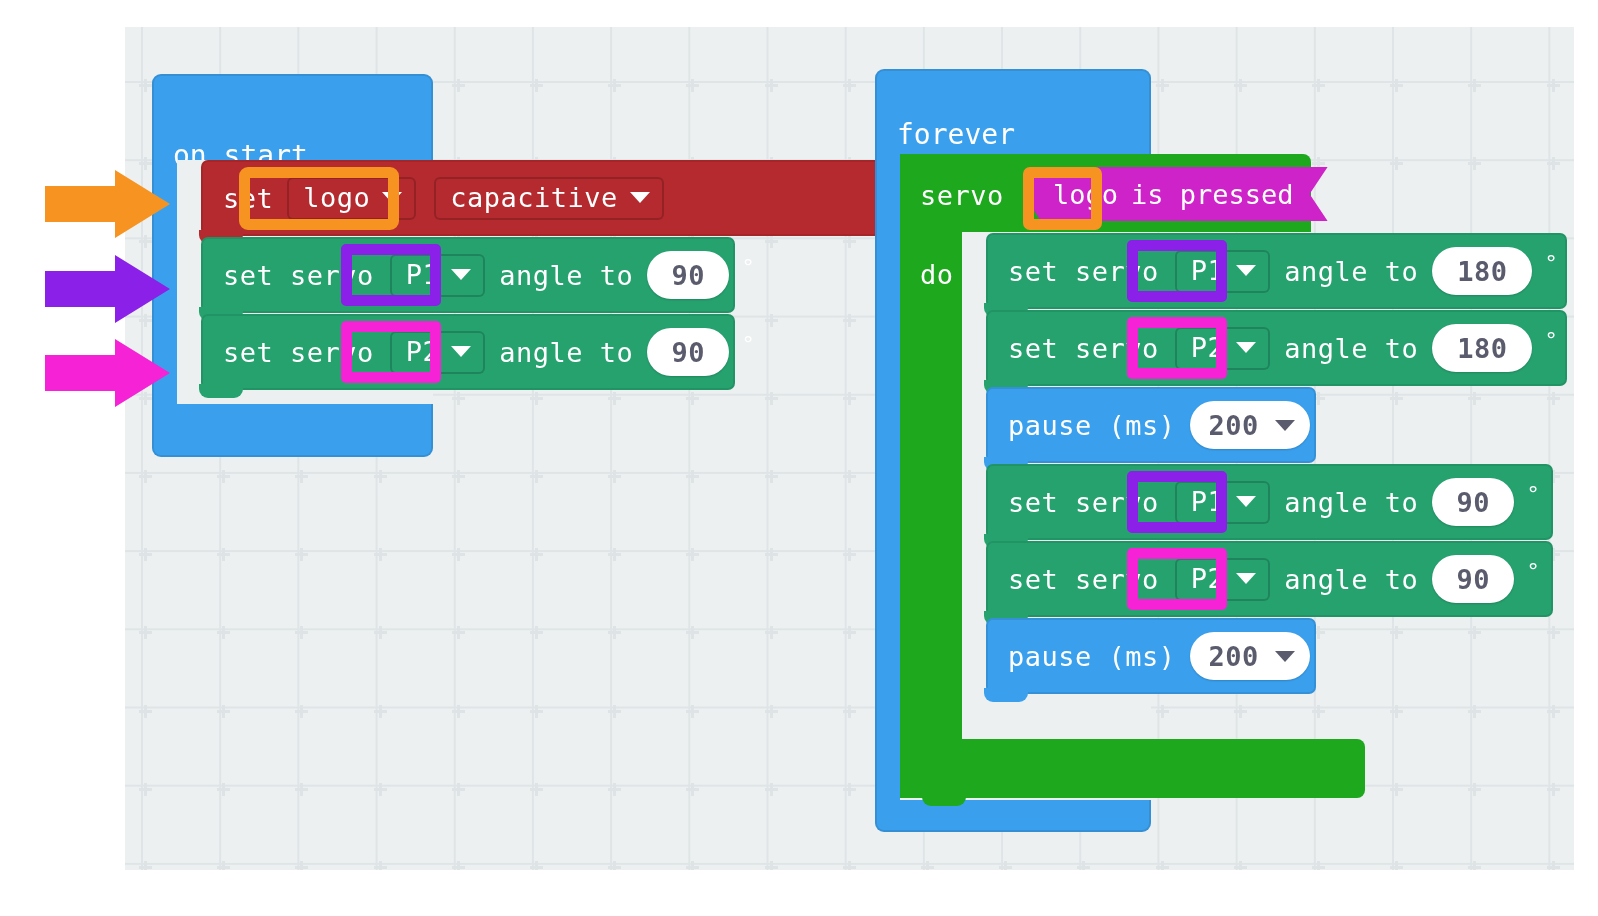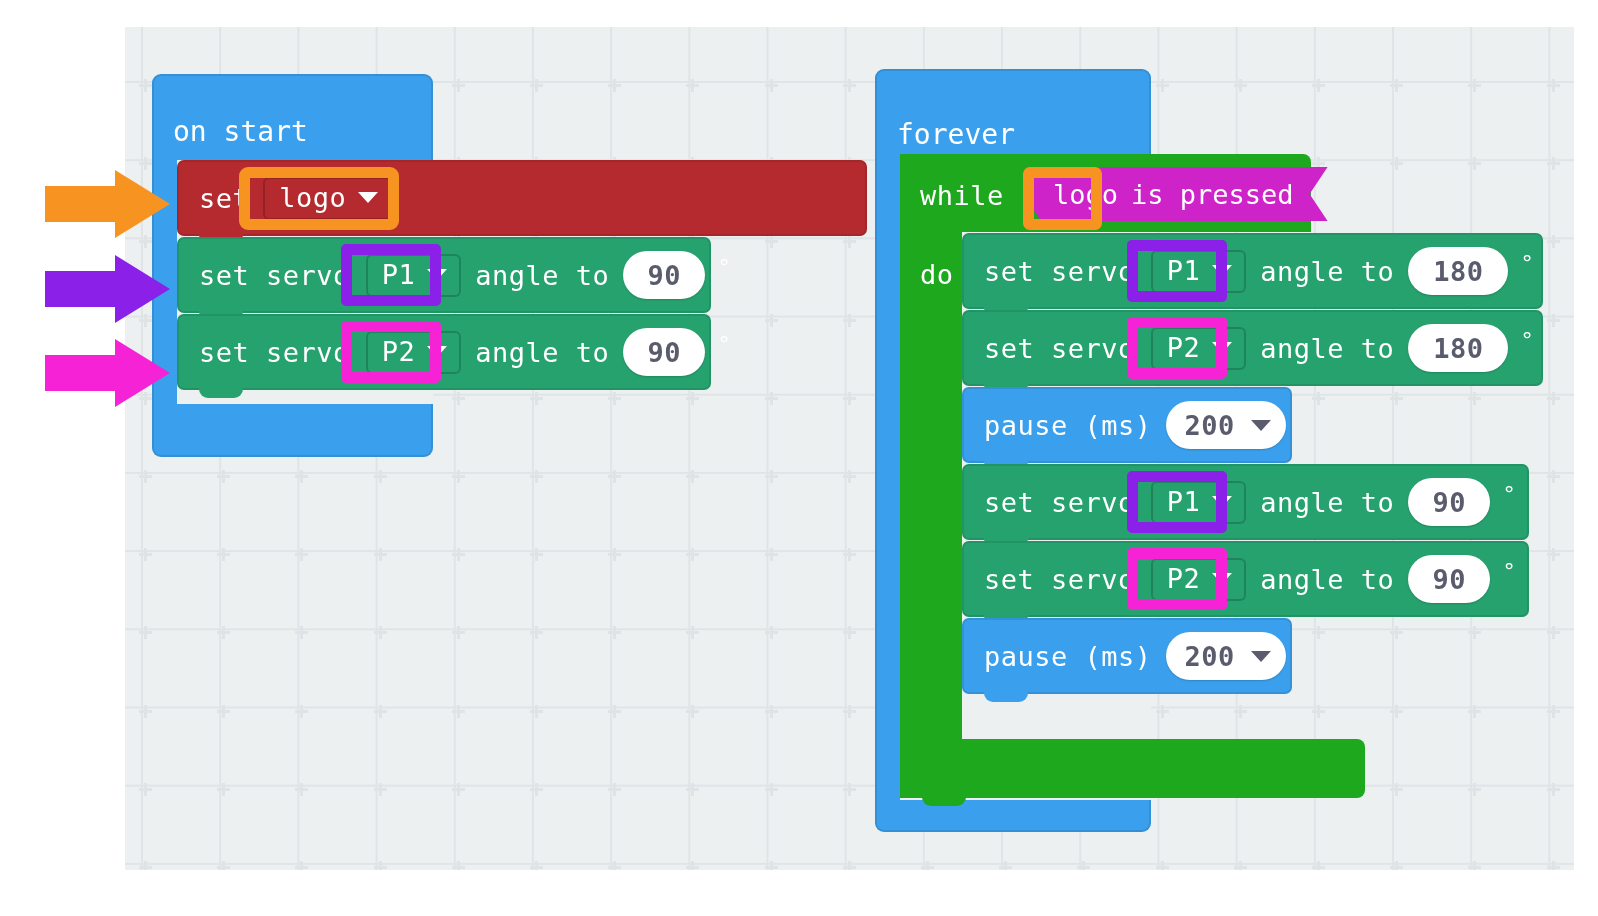--- a/index.html
+++ b/index.html
@@ -84,20 +84,21 @@
     font-size: 28px;
     color: #fff;
   }
 
   
   .row {
     border-radius: 7px;
     padding-left: 22px;
     padding-right: 18px;
     box-shadow: inset 0 0 0 2px rgba(0,0,0,0.09);
+    margin-left: 24px;
   }
   .row .txt { margin-right: 14px; }
   .row .txt:last-child { margin-right: 0; }
 
   
   .field-inline {
     display: inline-flex;
     align-items: center;
     gap: 12px;
     padding: 7px 14px 9px 16px;
@@ -599,30 +600,34 @@
         <div class="gx" style="left: 1265.2px; top: 839px;"></div>
         <div class="gy" style="left: 1270.2px; top: 834px;"></div>
         <div class="gx" style="left: 1343.4px; top: 839px;"></div>
         <div class="gy" style="left: 1348.4px; top: 834px;"></div>
         <div class="gx" style="left: 1421.6px; top: 839px;"></div>
         <div class="gy" style="left: 1426.6px; top: 834px;"></div>
       </div>
 
     <div class="blk hat c-blue" style="left:27px; top:47px; width:281px; height:383px; border-radius:9px;">
     </div>
-    <div class="hat-label" style="left:48px; top:88px;text-align:right;">on start</div>
+    <div class="hat-label" style="left:48px; top:112px;text-align:right;">on start</div>
 
     <div style="position:absolute; left:52px; top:133px; width:256px; height:244px; background:#ecf0f1;"></div>
 
     <div class="blk row c-red" style="left:52px; top:133px; width:690px; height:76px;">
       <span class="txt">set</span>
       <span class="field-inline on-red">
         <span>logo</span>
         <span class="caret"></span>
       </span>
+      <span class="field-inline on-red" style="margin-left:4px;">
+        <span>capacitive</span>
+        <span class="caret"></span>
+      </span>
     </div>
 
     <div class="c-red" style="position:absolute; left:74px; top:203px; width:44px; height:14px; border-radius:0 0 9px 9px;"></div>
 
     <div class="blk row c-teal" style="left:52px; top:210px; width:534px; height:76px;">
       <span class="txt">set servo</span>
       <span class="field-inline on-teal" style="margin-left:2px;">
         <span>P1</span>
         <span class="caret"></span>
       </span>
@@ -647,21 +652,21 @@
     <div class="blk hat c-blue" style="left:750px; top:42px; width:276px; height:763px; border-radius:9px;"></div>
     <div class="hat-label" style="left:772px; top:91px;">forever</div>
 
     <div style="position:absolute; left:775px; top:127px; width:251px; height:646px; background:#ecf0f1;"></div>
 
     <div class="c-green" style="position:absolute; left:775px; top:127px; width:411px; height:78px; border-radius:8px 8px 0 0;"></div>
     <div class="c-green" style="position:absolute; left:775px; top:127px; width:62px; height:644px;"></div>
     <div class="c-green" style="position:absolute; left:775px; top:712px; width:465px; height:59px; border-radius:0 8px 8px 0;"></div>
     <div class="c-green" style="position:absolute; left:797px; top:765px; width:44px; height:14px; border-radius:0 0 9px 9px;"></div>
 
-    <span class="blk" style="left:795px; top:154px; height:28px;">while</span>
+    <span class="blk" style="left:795px; top:154px; height:28px;">servo</span>
     <span class="blk" style="left:795px; top:233px; height:28px;">do</span>
 
     <div class="hex c-mag" style="left:898px; top:140px; height:54px;">
       <span>logo</span>
       <span style="width:13px;"></span>
       <span>is pressed</span>
     </div>
 
     <div class="blk row c-teal" style="left:837px; top:206px; width:581px; height:76px;">
       <span class="txt">set servo</span>

